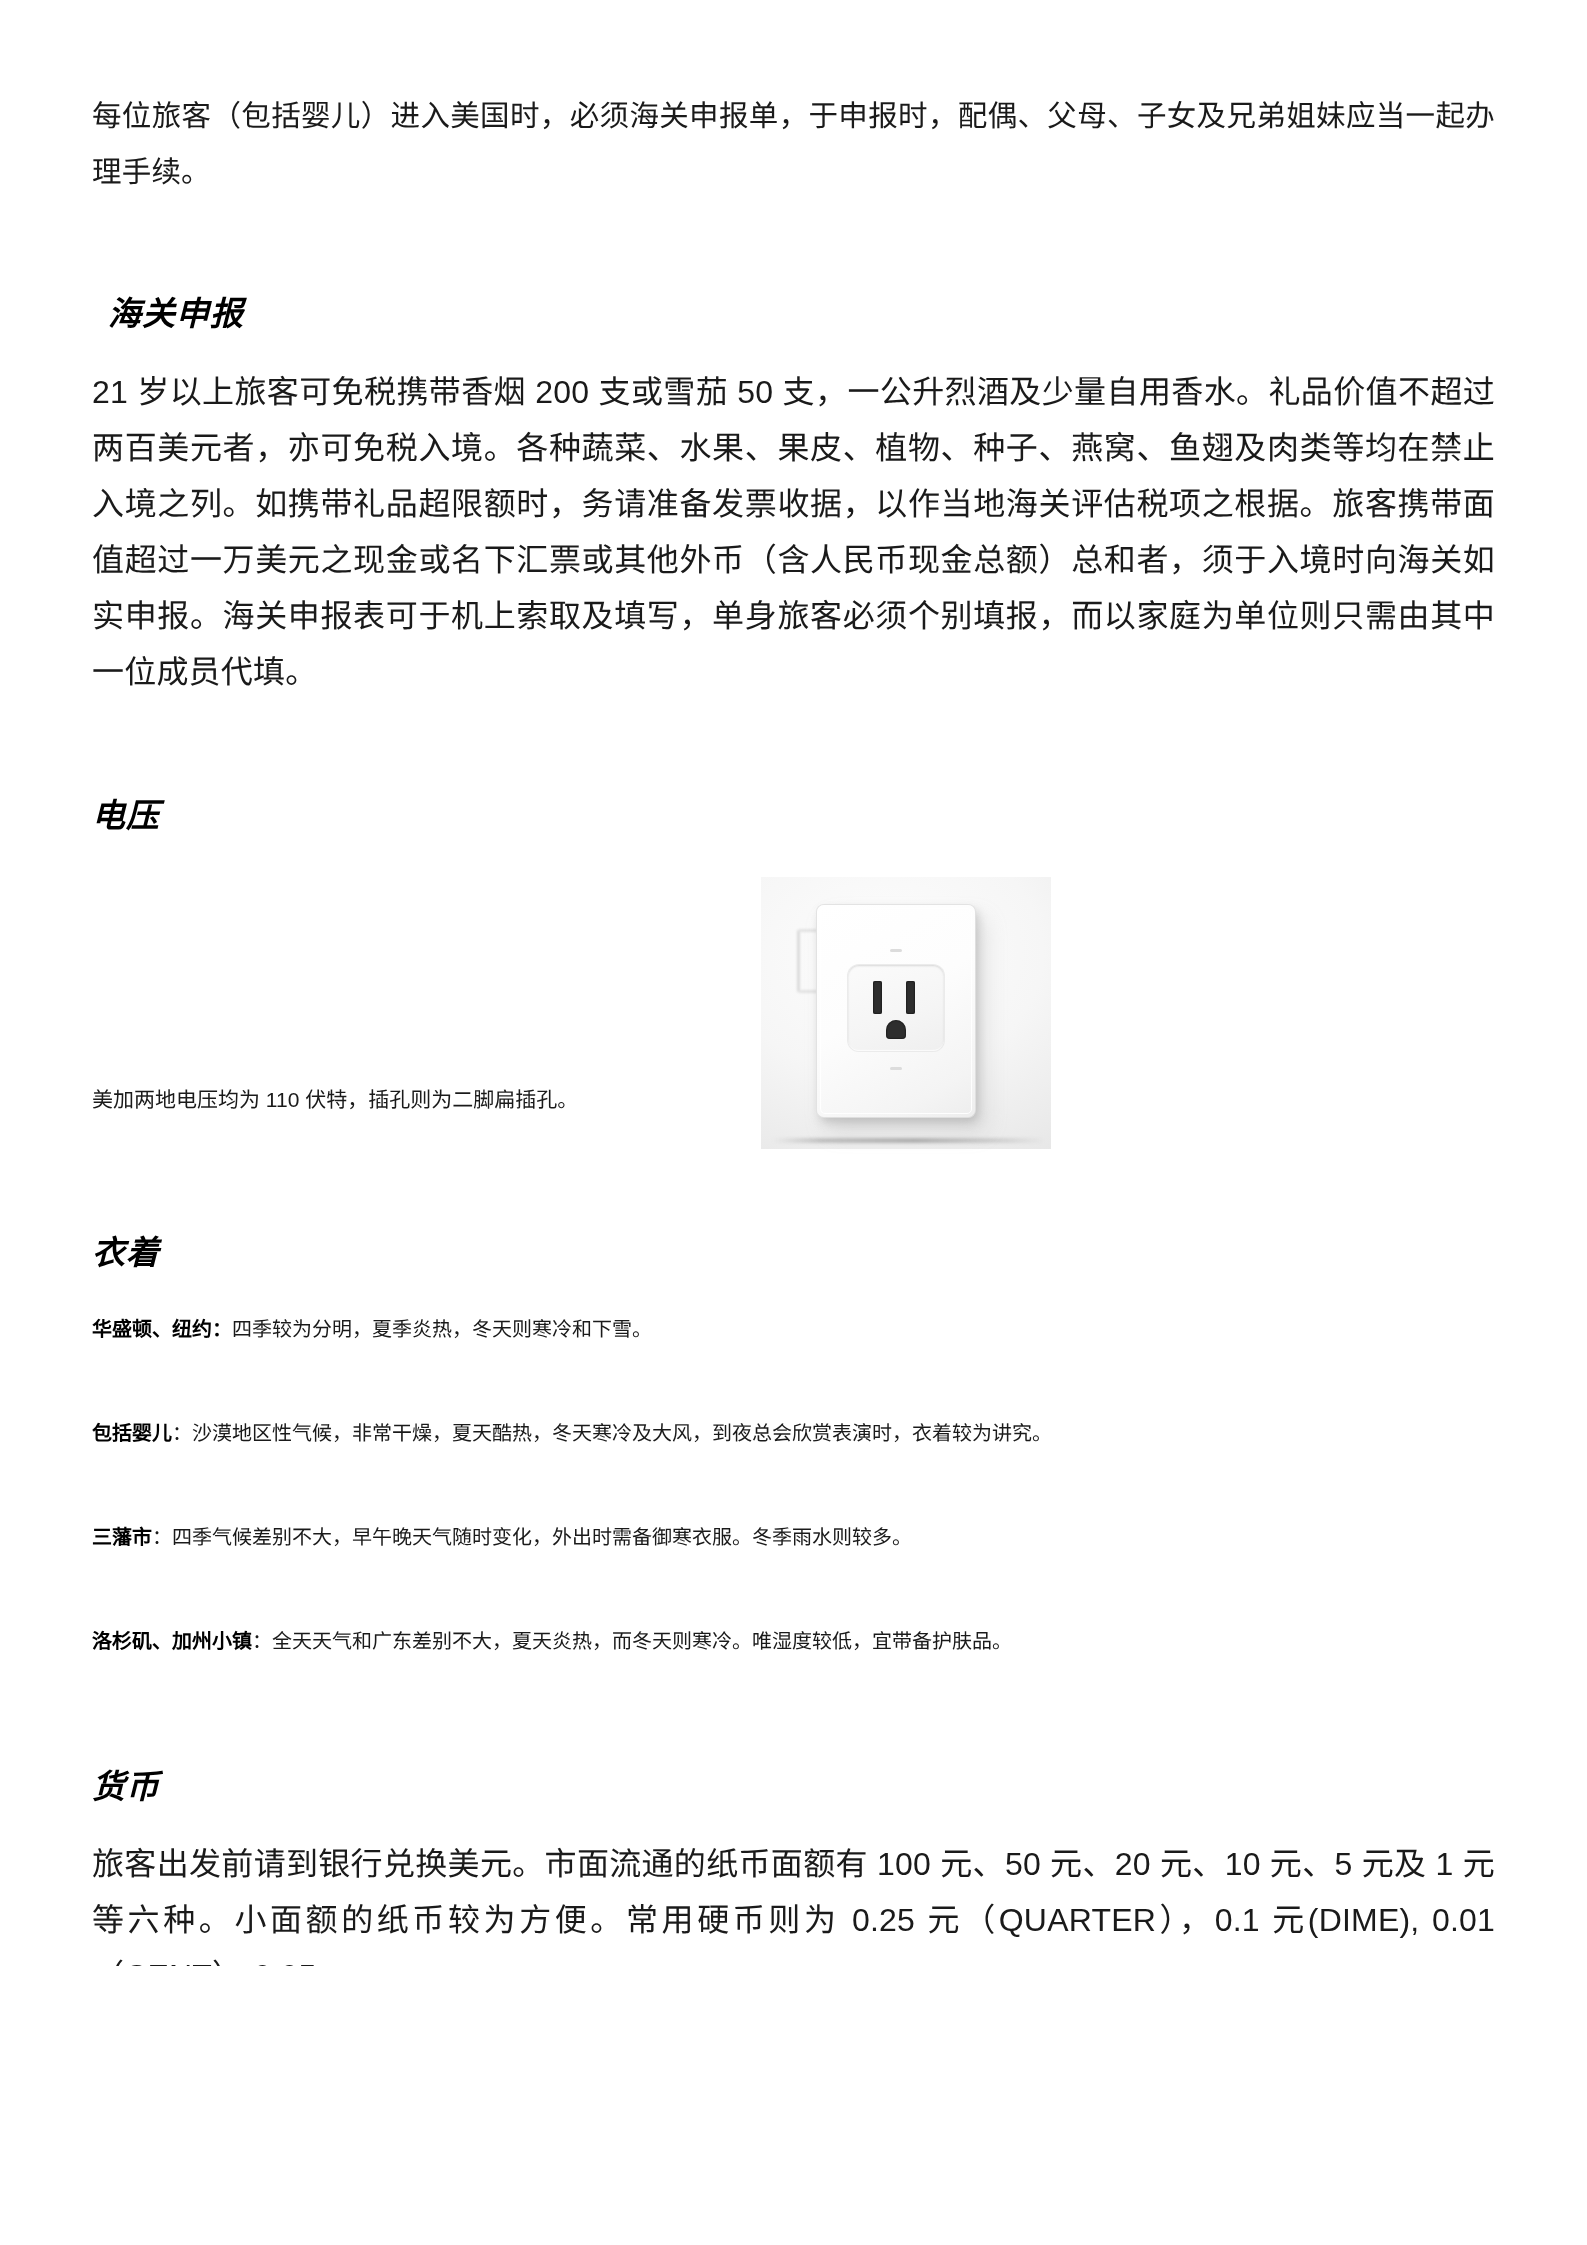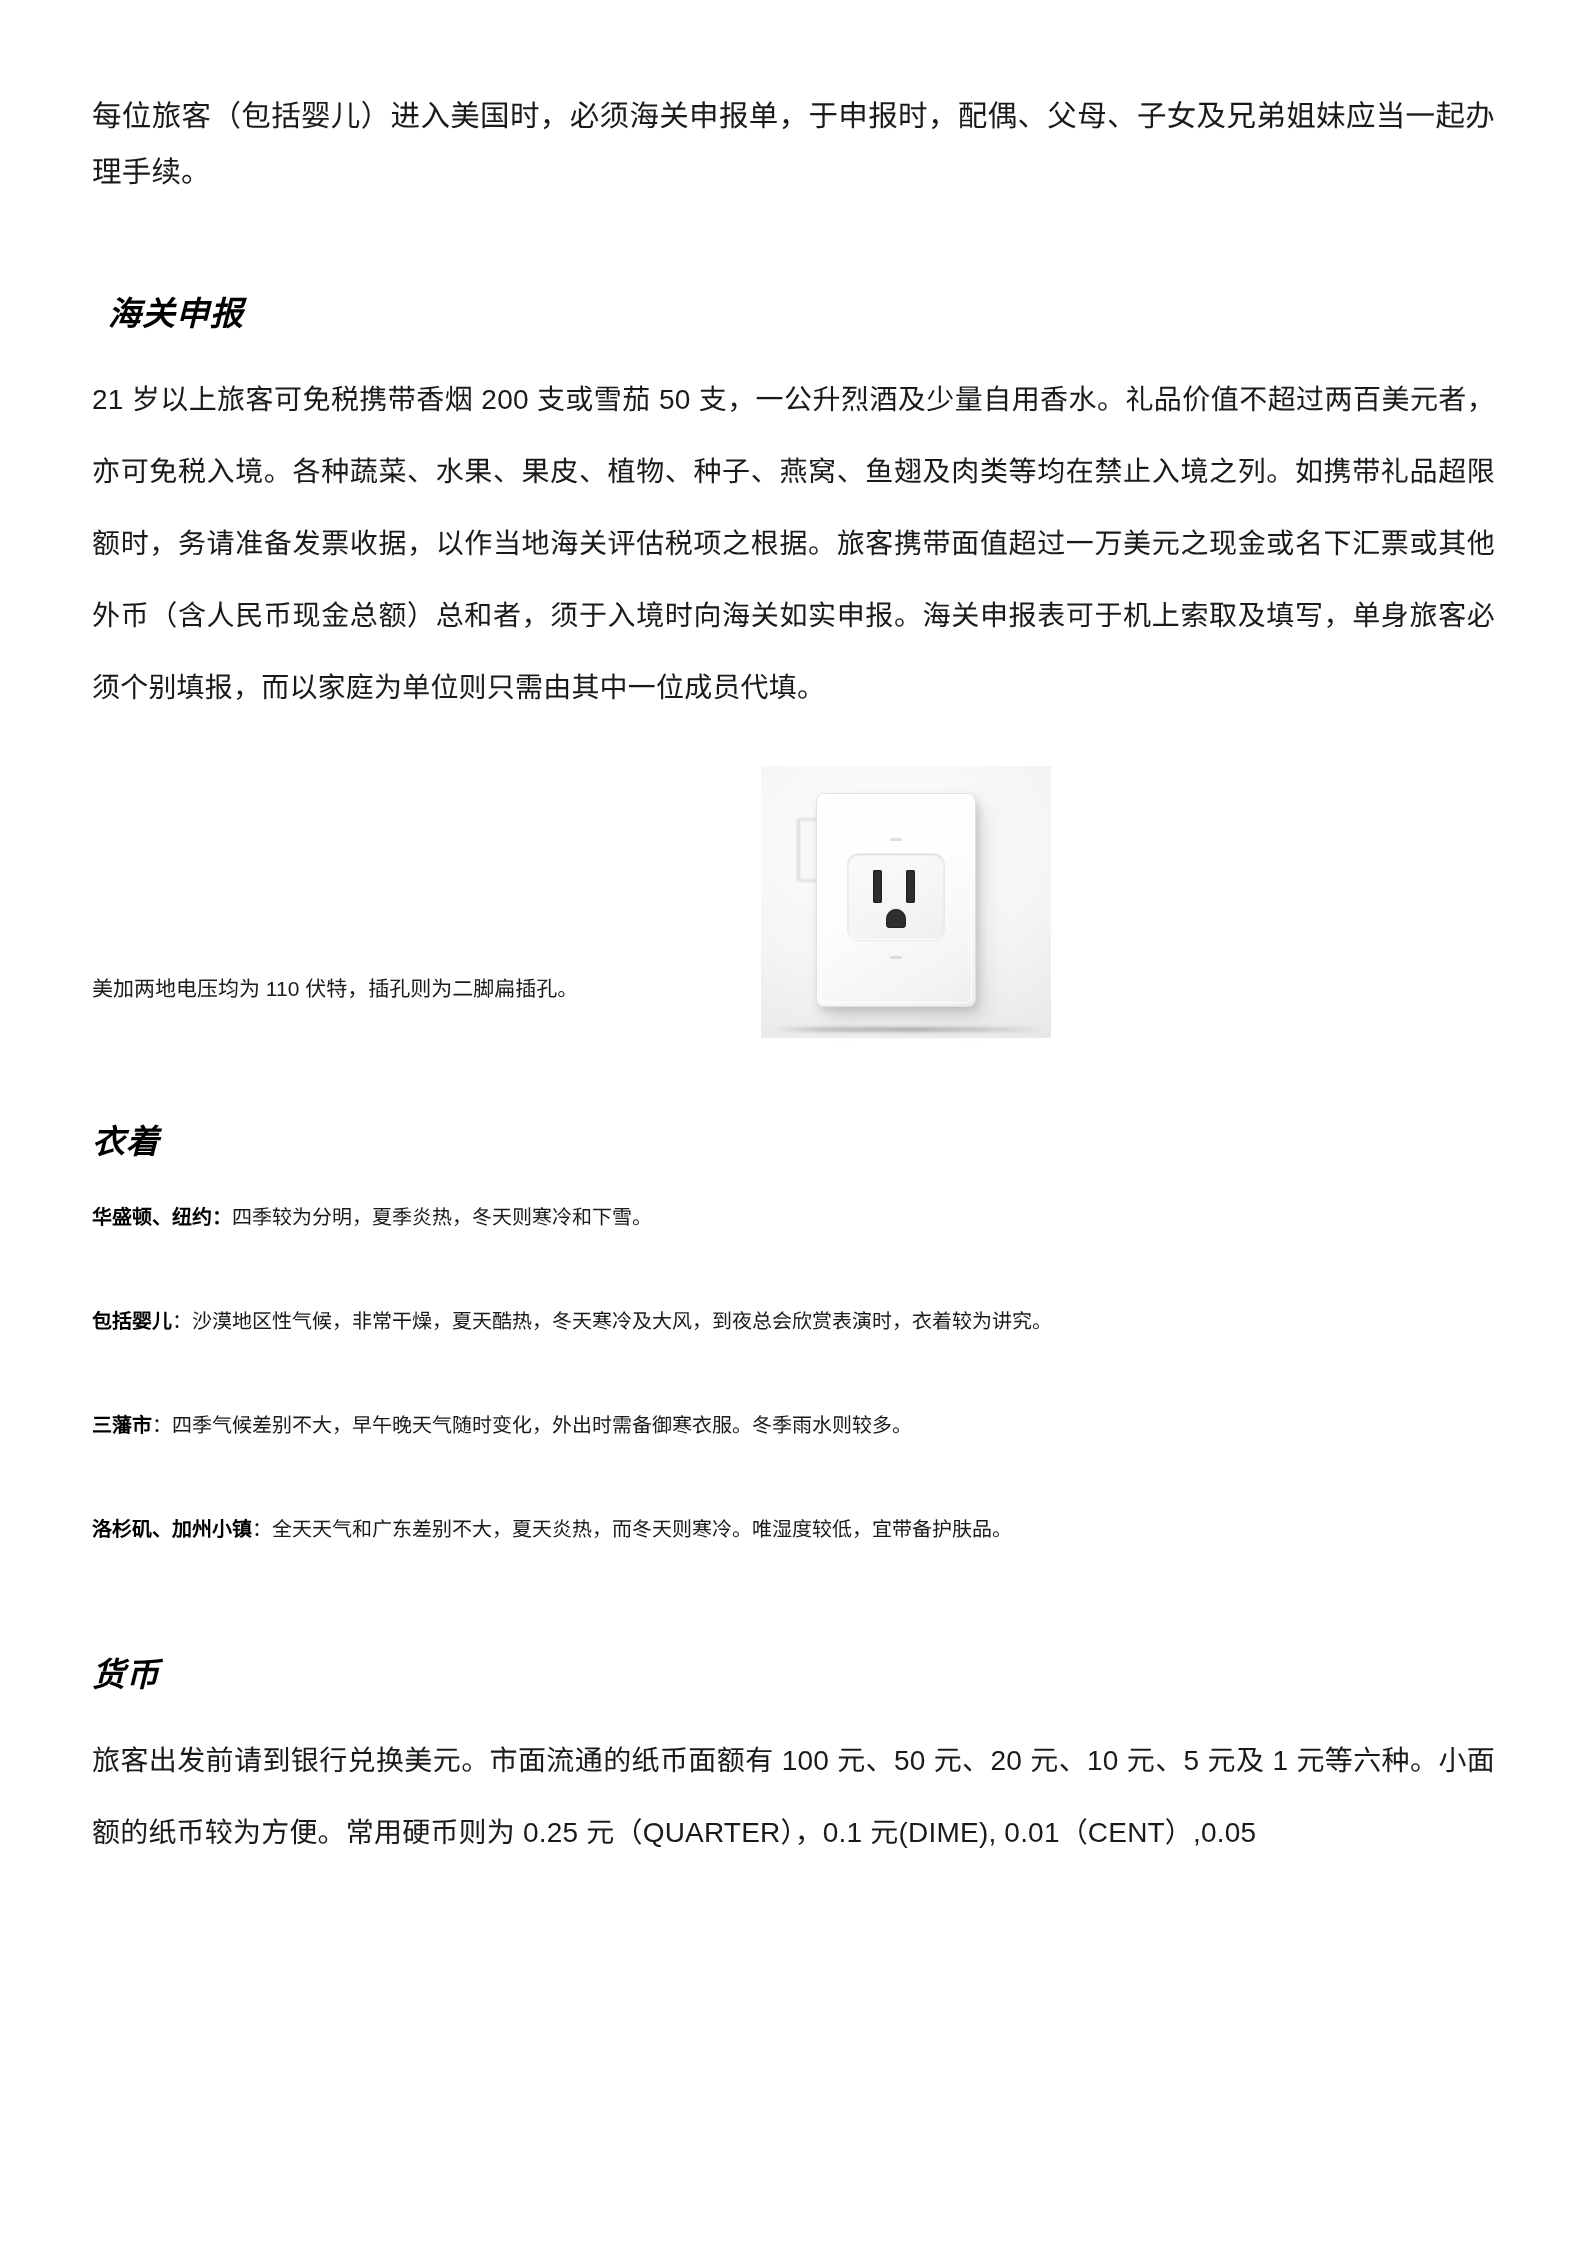--- a/index.html
+++ b/index.html
@@ -24,22 +24,22 @@
   }
   .content {
     position: absolute;
     left: 92px;
     top: 0;
     width: 1403px;
   }
 
   
   .para {
-    font-size: 28px;
-    line-height: 72px;
+    font-size: 32px;
+    line-height: 56px;
     letter-spacing: 0.2px;
     text-align: justify;
     text-justify: inter-ideograph;
     color: #1a1a1a;
     margin: 0;
   }
   .para.first {
     padding-top: 88px;
   }
   .lede {
@@ -205,20 +205,21 @@
 
 <div class="page">
   <div class="content">
 
     <p class="para first lede">每位旅客（包括婴儿）进入美国时，必须海关申报单，于申报时，配偶、父母、子女及兄弟姐妹应当一起办理手续。</p>
 
     <h2 class="heading h-customs">海关申报</h2>
 
     <p class="para after-heading">21 岁以上旅客可免税携带香烟 200 支或雪茄 50 支，一公升烈酒及少量自用香水。礼品价值不超过两百美元者，亦可免税入境。各种蔬菜、水果、果皮、植物、种子、燕窝、鱼翅及肉类等均在禁止入境之列。如携带礼品超限额时，务请准备发票收据，以作当地海关评估税项之根据。旅客携带面值超过一万美元之现金或名下汇票或其他外币（含人民币现金总额）总和者，须于入境时向海关如实申报。海关申报表可于机上索取及填写，单身旅客必须个别填报，而以家庭为单位则只需由其中一位成员代填。</p>
 
+    <h2 class="heading h-voltage">电压</h2>
 
     <div class="voltage-block">
 
       <div class="outlet-figure">
         <div class="outlet-wall"></div>
         <div class="outlet-ghost"></div>
         <div class="outlet-plate">
           <div class="screw top"></div>
           <div class="screw bottom"></div>
           <div class="outlet-face">

